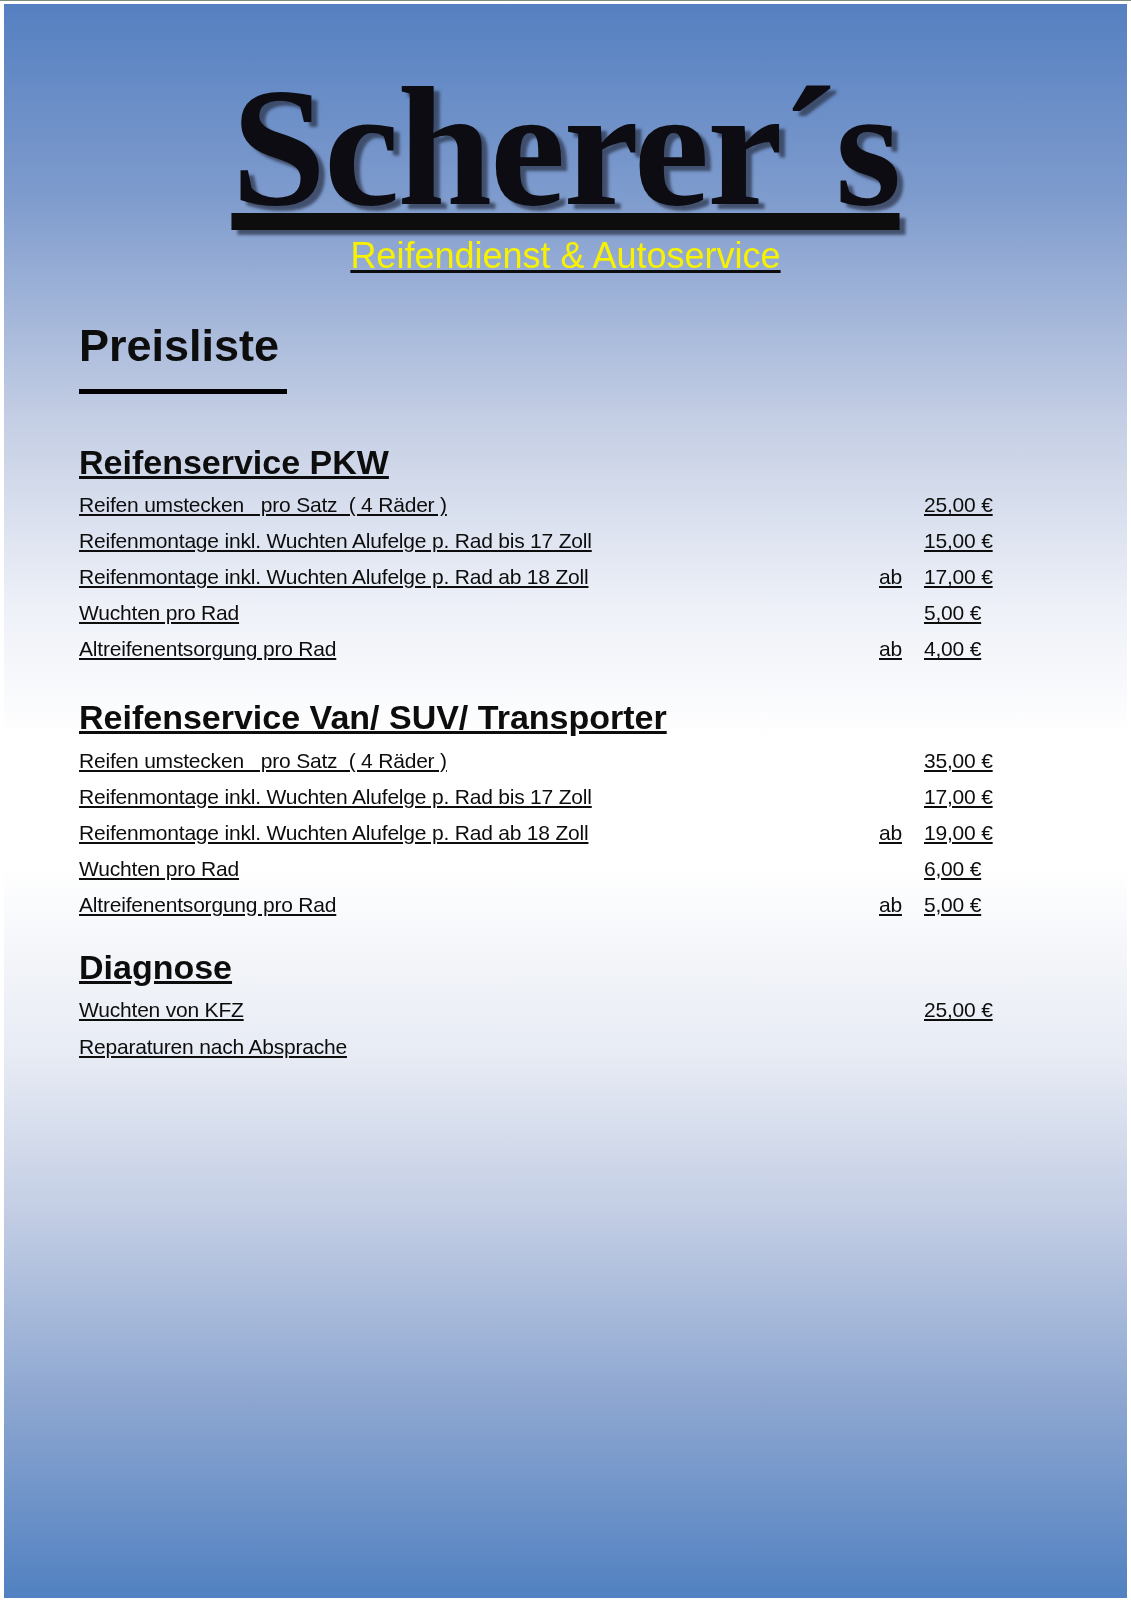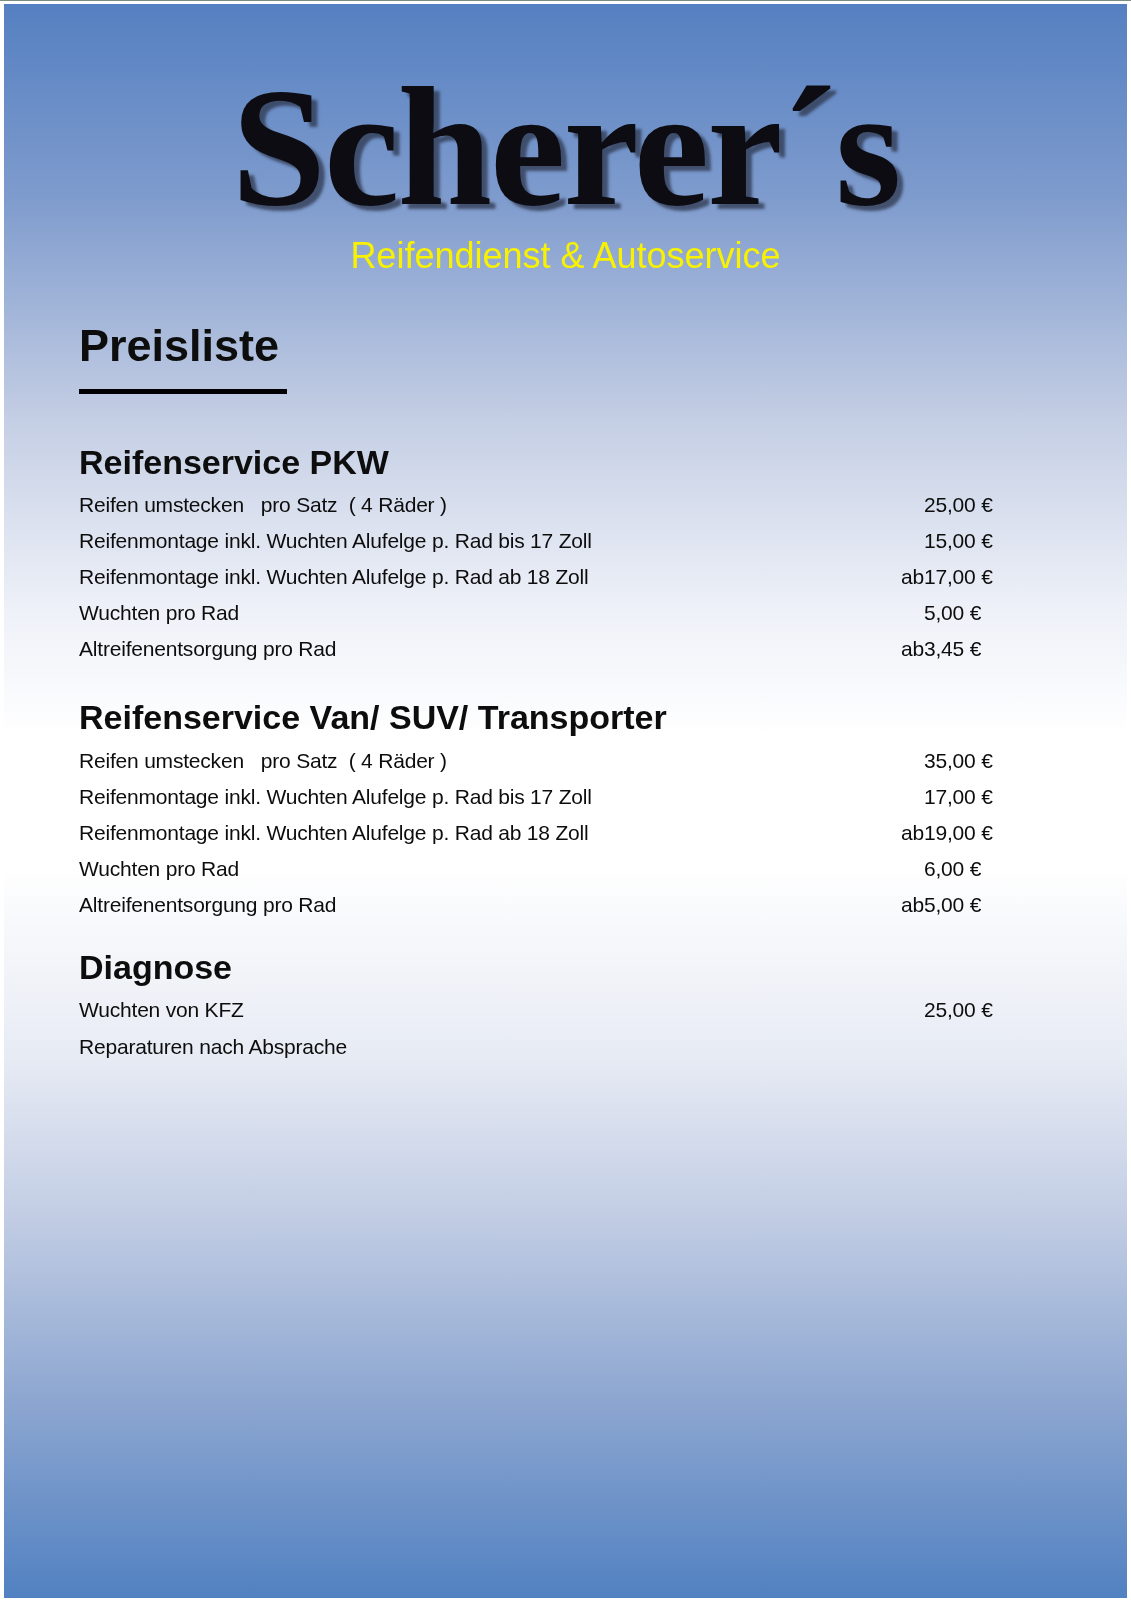--- a/index.html
+++ b/index.html
@@ -6,20 +6,21 @@
   .page {
     width:1131px; height:1600px;
     background:#ffffff;
     box-sizing:border-box;
     padding:3px 4px 2px 4px;
     position:relative;
     overflow:hidden;
     border-top:1px solid #7d8d7f;
     font-family:"Liberation Sans","DejaVu Sans",sans-serif;
     color:#0d0d0d;
+    text-decoration:underline;
   }
   .canvas {
     width:100%; height:100%;
     box-sizing:border-box;
     background:linear-gradient(180deg,
       #5580c1 0%,
       #7e9bcd 12%,
       #c4cee4 26%,
       #eef1f8 38%,
       #ffffff 46%,
@@ -69,21 +70,21 @@
   .row {
     display:grid;
     grid-template-columns:1fr 45px 128px;
     align-items:baseline;
     margin-bottom:14px;
     font-size:21px;
     line-height:1.05;
     letter-spacing:-0.2px;
   }
   .row .label { white-space:pre; overflow:hidden; }
-  .row .ab    { text-align:right; }
+  .row .ab    { text-align:left; }
   .row .price { text-align:left; white-space:pre; }
   .footer {
     margin-top:62px;
     font-size:30px;
     text-align:right;
     padding-right:106px;
   }
 </style>
 </head>
 <body>
@@ -118,21 +119,21 @@
           <span class="price">17,00 €</span>
         </div>
         <div class="row">
           <span class="label">Wuchten pro Rad</span>
           <span class="ab"></span>
           <span class="price">5,00 €</span>
         </div>
         <div class="row">
           <span class="label">Altreifenentsorgung pro Rad</span>
           <span class="ab">ab</span>
-          <span class="price">3,45 €</span>
+          <span class="price">4,00 €</span>
         </div>
       </section>
 
       <section class="price-section section-2">
         <h2>Reifenservice Van/ SUV/ Transporter</h2>
         <div class="row">
           <span class="label">Reifen umstecken   pro Satz  ( 4 Räder )</span>
           <span class="ab"></span>
           <span class="price">35,00 €</span>
         </div>

